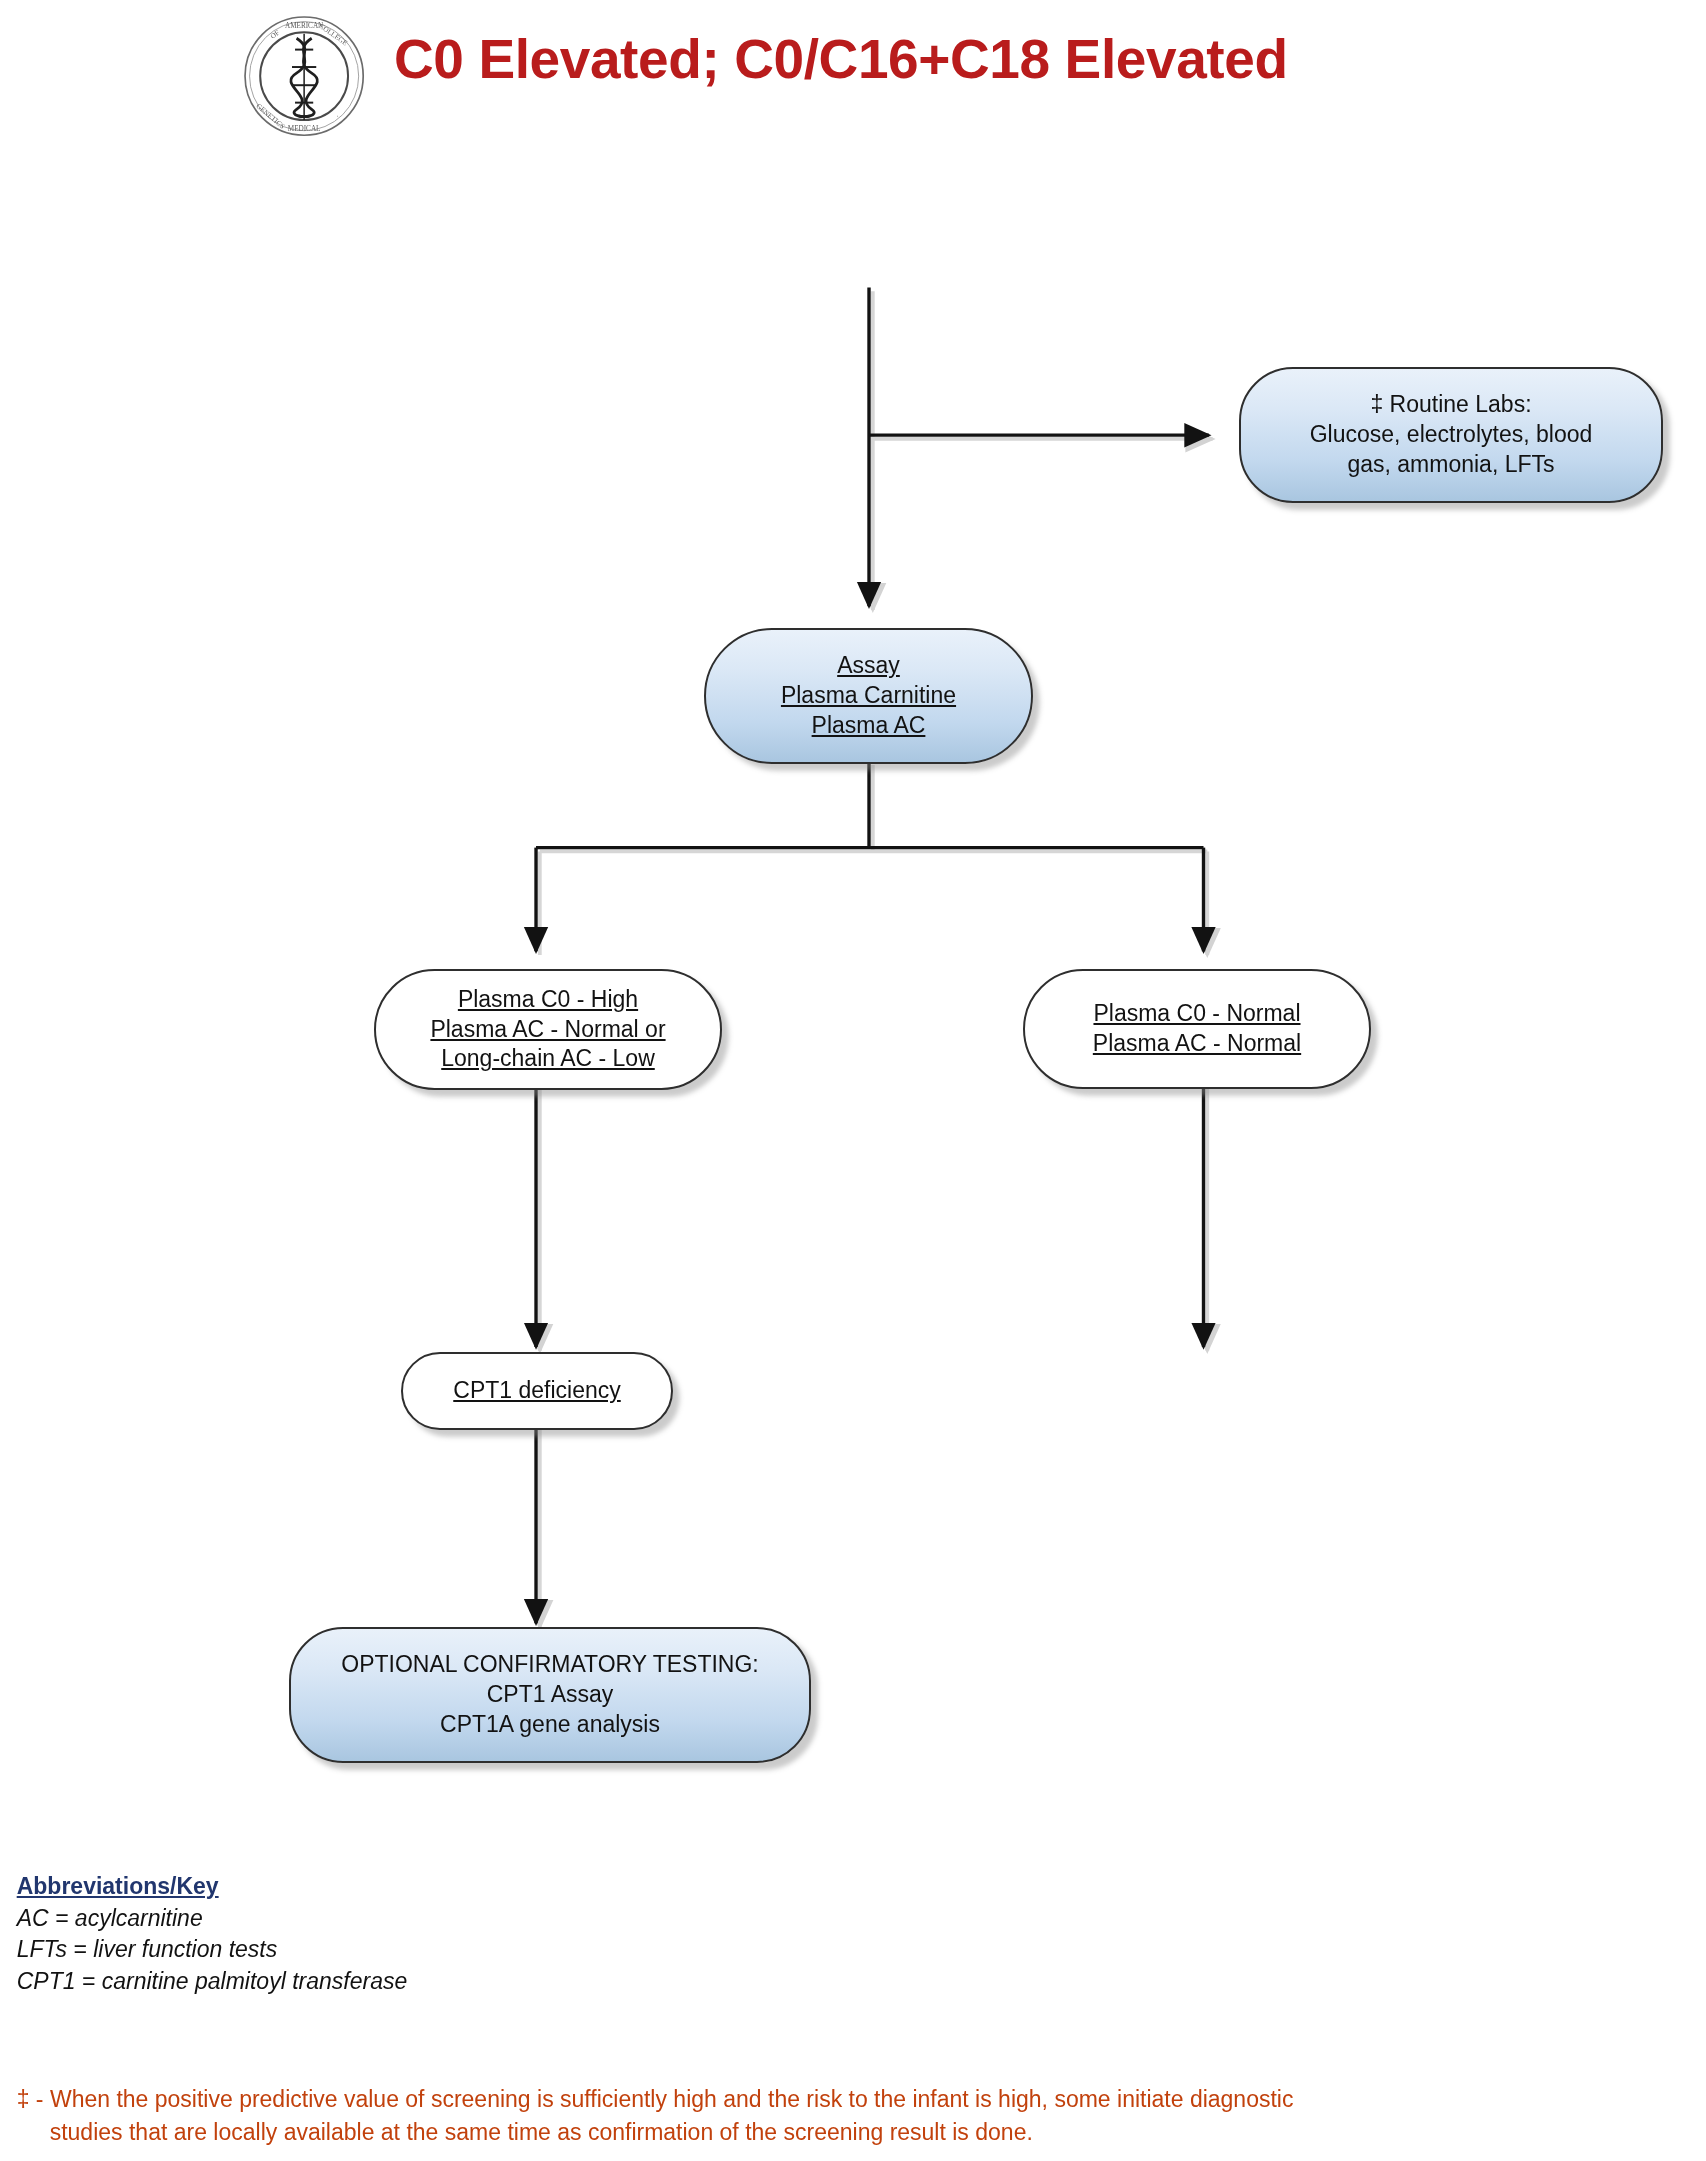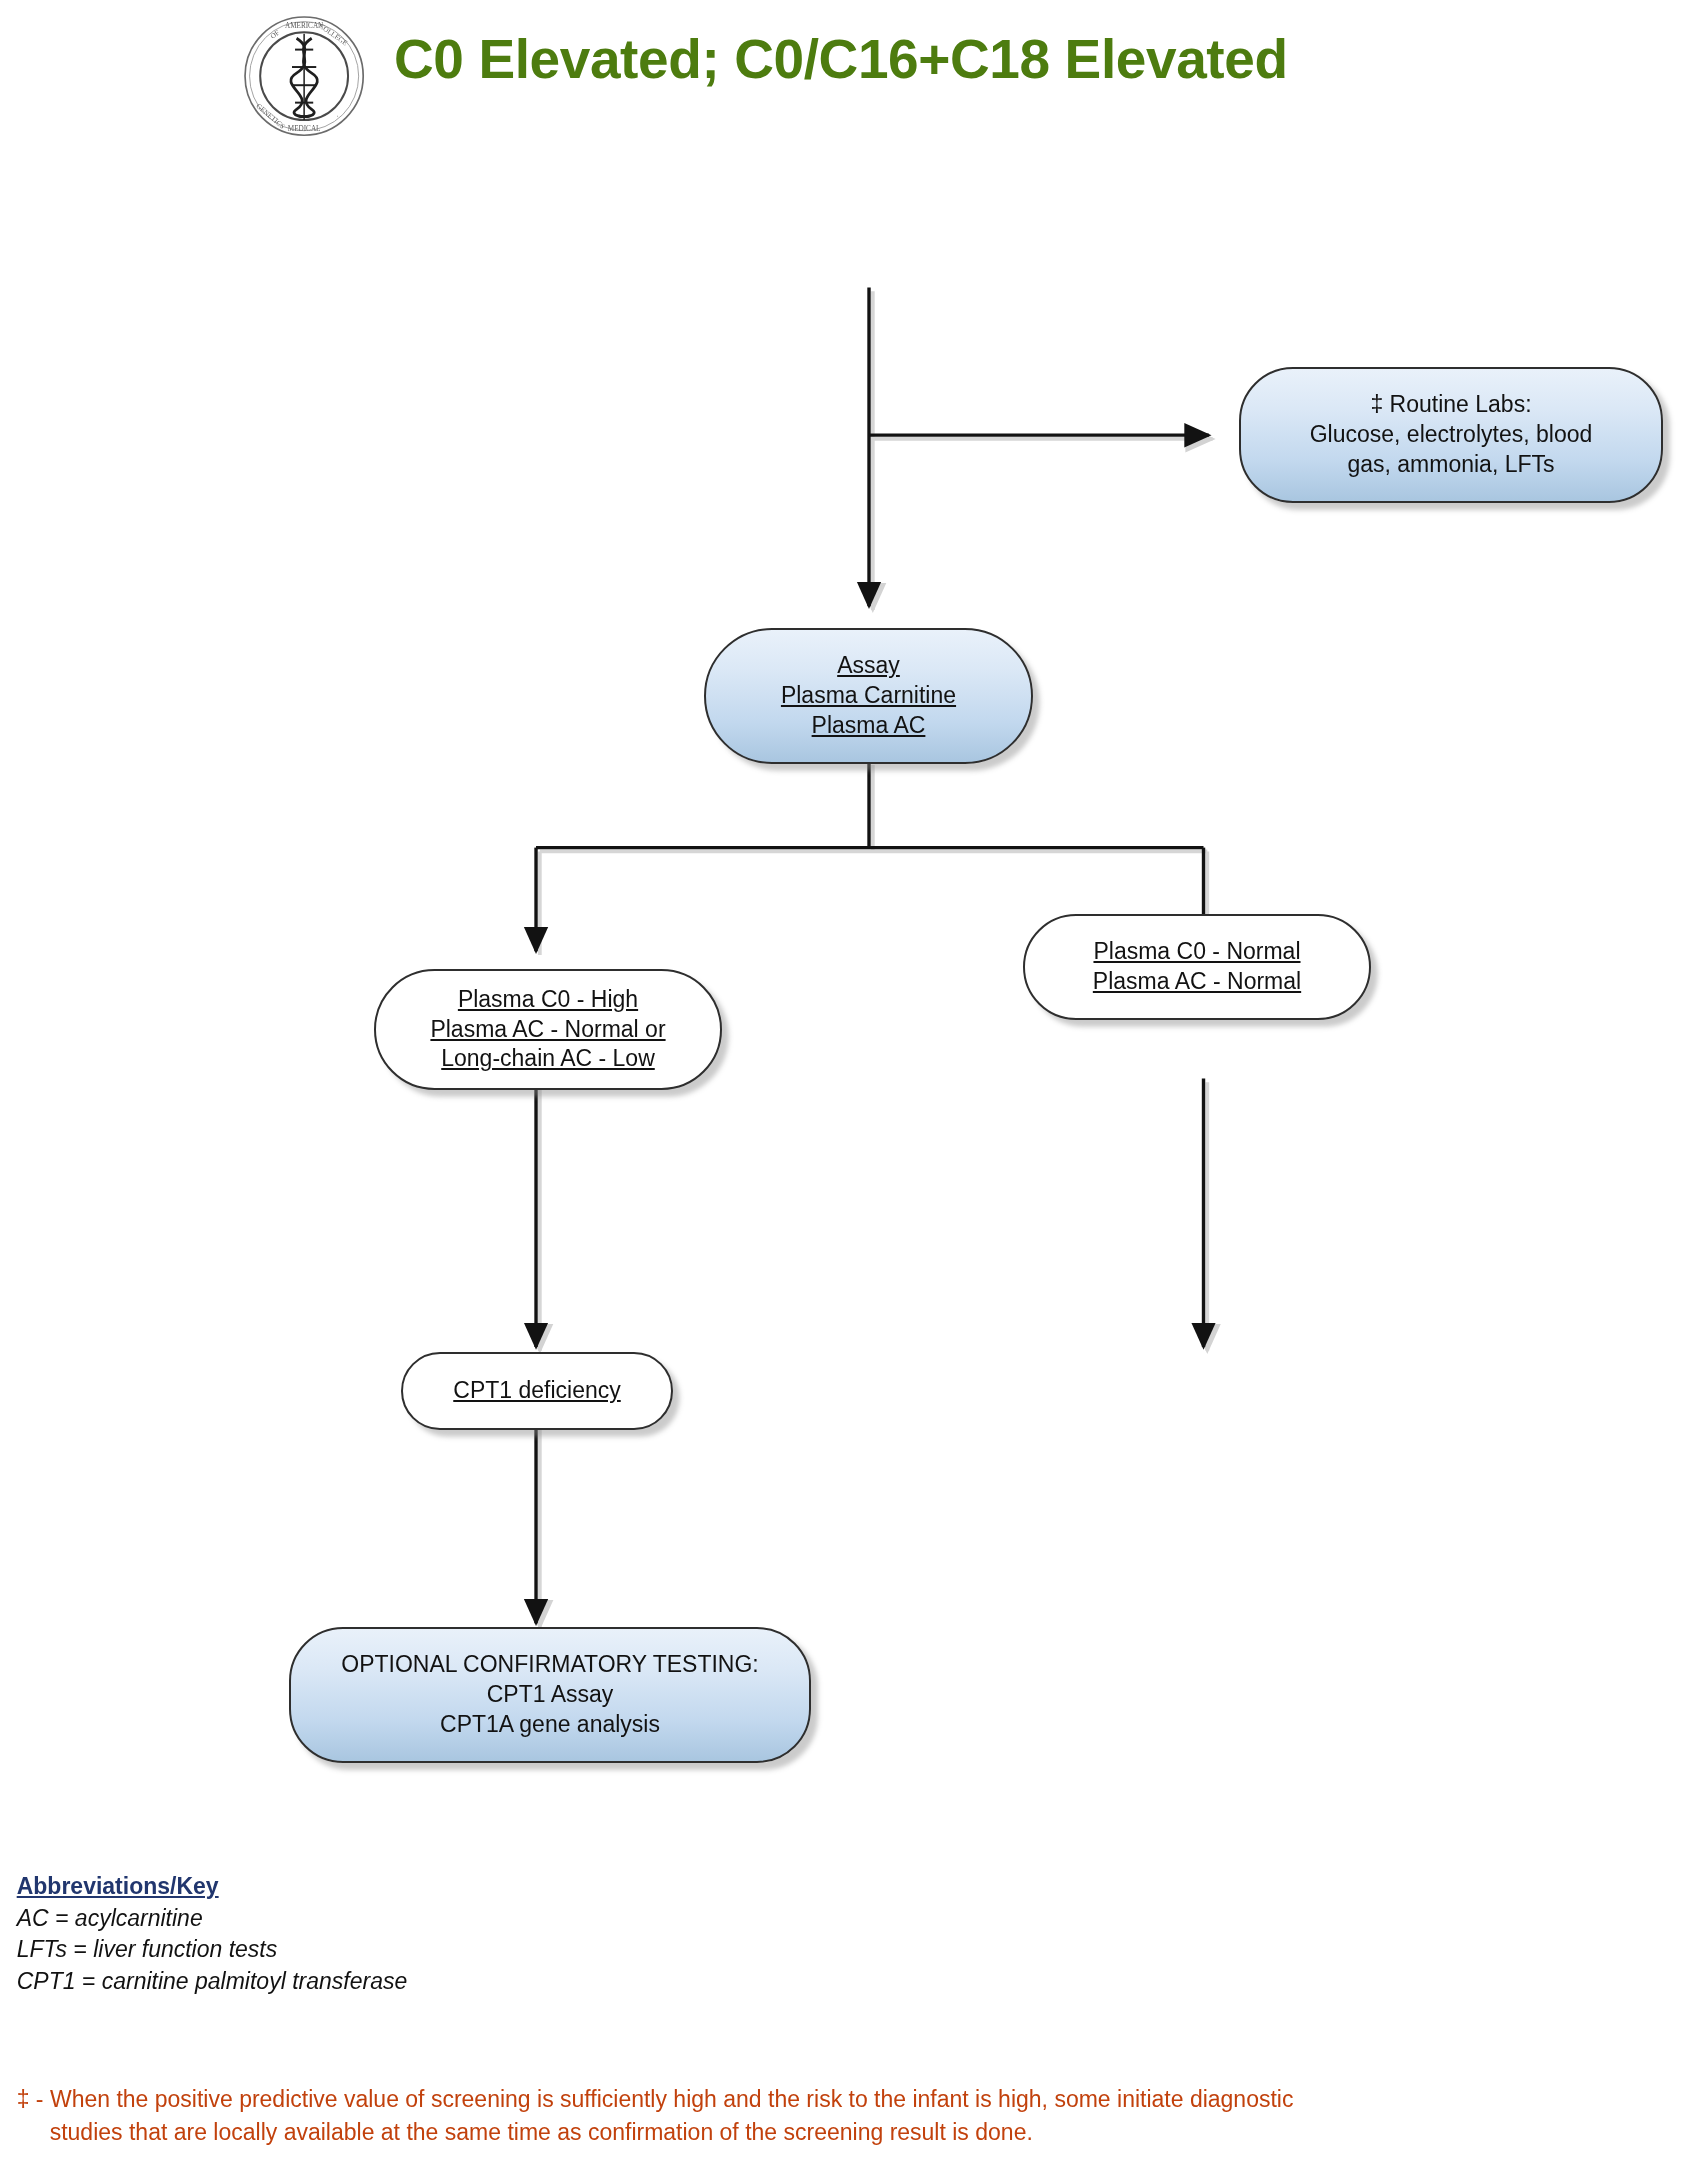--- a/index.html
+++ b/index.html
@@ -30,21 +30,21 @@
     width: 125px;
     height: 125px;
   }
   #page-title {
     position: absolute;
     left: 394px;
     top: 29px;
     width: 1211px;
     font-size: 55px;
     font-weight: bold;
-    color: #4d7c0f;
+    color: #b91c1c;
     letter-spacing: -0.4px;
     white-space: nowrap;
     line-height: 1.1;
   }
 
   
   #flow {
     position: absolute;
     left: 0; top: 0;
     width: 1707px;
@@ -197,21 +197,21 @@
   </div>
 
   <div class="node stadium white" style="left:374px; top:969px; width:348px; height:121px;">
     <div class="lines">
       <div>Plasma C0 - High</div>
       <div>Plasma AC - Normal or</div>
       <div>Long-chain AC - Low</div>
     </div>
   </div>
 
-  <div class="node stadium white" style="left:1023px; top:914px; width:348px; height:106px;">
+  <div class="node stadium white" style="left:1023px; top:969px; width:348px; height:120px;">
     <div class="lines">
       <div>Plasma C0 - Normal</div>
       <div>Plasma AC - Normal</div>
     </div>
   </div>
 
   <div class="node stadium white" style="left:401px; top:1352px; width:272px; height:78px;">
     <div class="lines">
       <div>CPT1 deficiency</div>
     </div>

